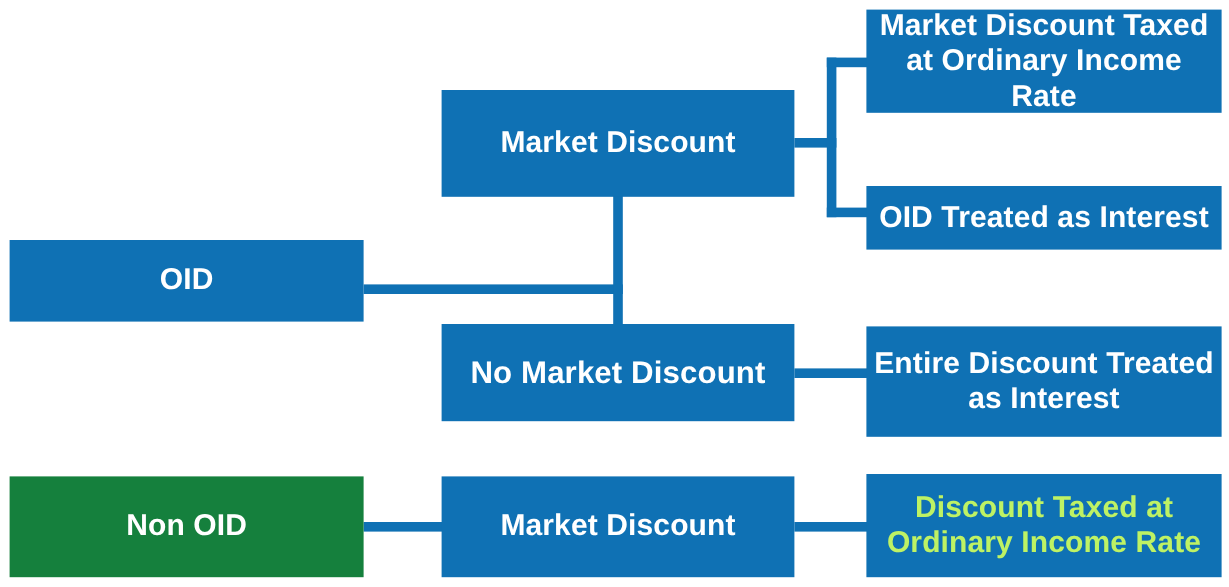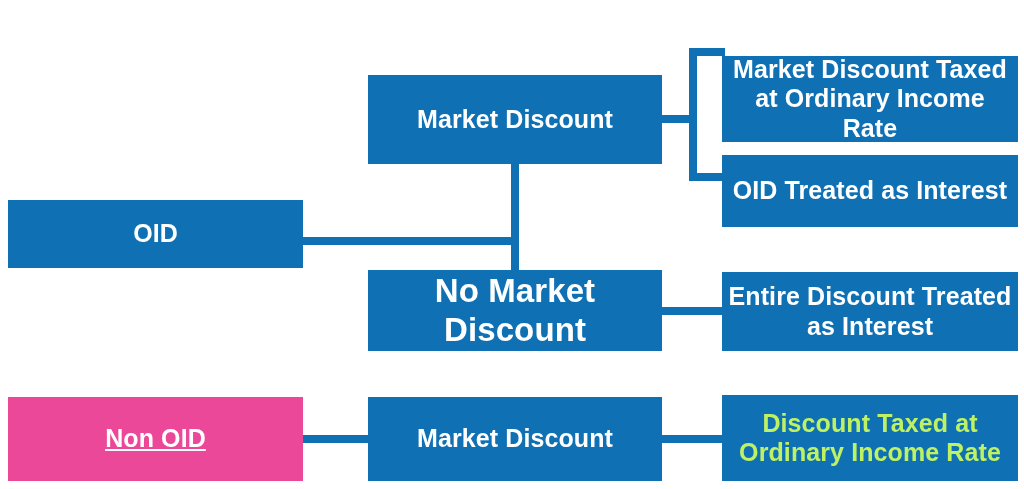--- a/index.html
+++ b/index.html
@@ -30,26 +30,26 @@
   
   .conn{position:absolute;background:var(--accent,#0f71b4);}
   .h{height:8px;}
   .v{width:8px;}
 
   
   #n-oid          {left:8px;  top:200px; width:295px; height:68px;  font-size:25px;}
   #n-nonoid       {left:8px;  top:397px; width:295px; height:84px;  font-size:25px;}
 
   #n-md-top       {left:368px;top:75px;  width:294px; height:89px;  font-size:25px;}
-  #n-nomd         {left:368px;top:270px; width:294px; height:81px;  font-size:33px;}
+  #n-nomd         {left:368px;top:270px; width:294px; height:81px;  font-size:26px;}
   #n-md-bot       {left:368px;top:397px; width:294px; height:84px;  font-size:25px;}
 
-  #n-mdtax        {left:722px;top:8px;   width:296px; height:86px;  font-size:25px;margin-top:48px;}
-  #n-oidint       {left:722px;top:155px; width:296px; height:72px;  font-size:25px;}
-  #n-entire       {left:722px;top:272px; width:296px; height:79px;  font-size:25px;}
+  #n-mdtax        {left:722px;top:8px;   width:296px; height:86px;  font-size:25px;}
+  #n-oidint       {left:722px;top:155px; width:296px; height:53px;  font-size:25px;}
+  #n-entire       {left:722px;top:272px; width:296px; height:92px;  font-size:25px;}
   #n-disctax      {left:722px;top:395px; width:296px; height:86px;  font-size:25px;}
 
   
   
   #c-oid-h   {left:303px; top:237px; width:216px;}
   
   #c-trunk-v {left:511px; top:163px; height:108px;}
 
   
   #c-md-stem {left:662px; top:115px; width:35px;}
@@ -93,20 +93,20 @@
   <div class="node" id="n-nomd" style="background: rgb(15, 113, 180); color: rgb(255, 255, 255);">No Market Discount</div>
 
   <div class="node" id="n-mdtax" style="background: rgb(15, 113, 180); color: rgb(255, 255, 255);">Market Discount Taxed
 at Ordinary Income Rate</div>
 
   <div class="node" id="n-oidint" style="background: rgb(15, 113, 180); color: rgb(255, 255, 255);">OID Treated as Interest</div>
 
   <div class="node" id="n-entire" style="background: rgb(15, 113, 180); color: rgb(255, 255, 255);">Entire Discount Treated
 as Interest</div>
 
-  <div class="node" id="n-nonoid" style="background: #ec4899; color: rgb(255, 255, 255); text-decoration: underline;">Non OID</div>
+  <div class="node" id="n-nonoid" style="background: #15803d; color: rgb(255, 255, 255);">Non OID</div>
 
   <div class="node" id="n-md-bot" style="background: rgb(15, 113, 180); color: rgb(255, 255, 255);">Market Discount</div>
 
   <div class="node" id="n-disctax" style="background: rgb(15, 113, 180); color: #bef264;">Discount Taxed at
 Ordinary Income Rate</div>
 
 </div>
 
 </body></html>

